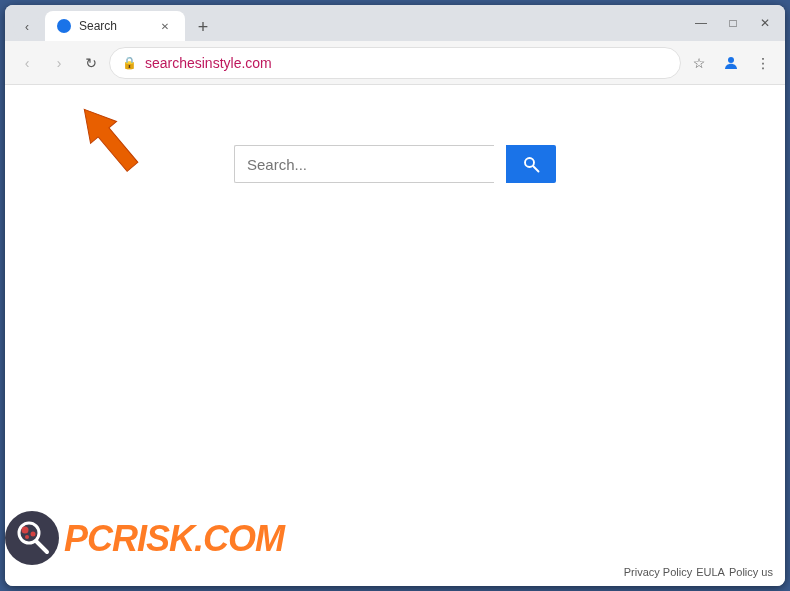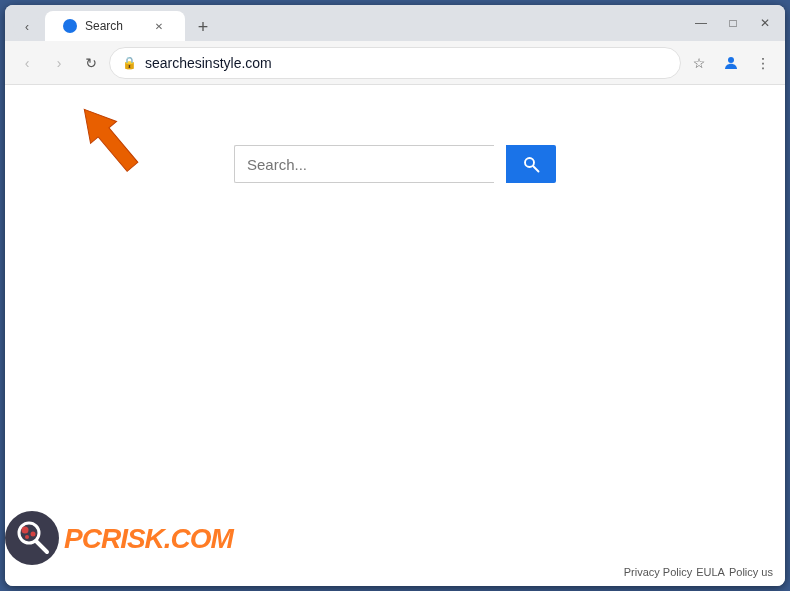--- a/index.html
+++ b/index.html
@@ -54,21 +54,21 @@
       font-size: 12px;
       color: #555;
       margin-right: 4px;
     }
 
     .tab {
       display: flex;
       align-items: center;
       background: white;
       height: 30px;
-      padding: 0 18px;
+      padding: 0 12px;
       border-radius: 8px 8px 0 0;
       font-size: 12px;
       color: #333;
       gap: 8px;
       min-width: 140px;
       max-width: 200px;
       margin-top: 6px;
       position: relative;
     }
 
@@ -181,21 +181,21 @@
 
     .address-icon {
       color: #666;
       font-size: 12px;
       flex-shrink: 0;
     }
 
     .address-text {
       flex: 1;
       font-size: 14px;
-      color: #0f172a;
+      color: #be185d;
     }
 
     .nav-actions {
       display: flex;
       gap: 4px;
       align-items: center;
     }
 
     .nav-action-btn {
       width: 28px;
@@ -277,21 +277,21 @@
       position: absolute;
       bottom: 20px;
       left: 0;
       display: flex;
       align-items: center;
       gap: 4px;
       opacity: 0.85;
     }
 
     .pcrisk-text {
-      font-size: 28px;
+      font-size: 36px;
       font-weight: 900;
       font-style: italic;
       color: #888;
       letter-spacing: -1px;
       text-transform: uppercase;
     }
 
     .pcrisk-text span {
       color: #ff6600;
     }

